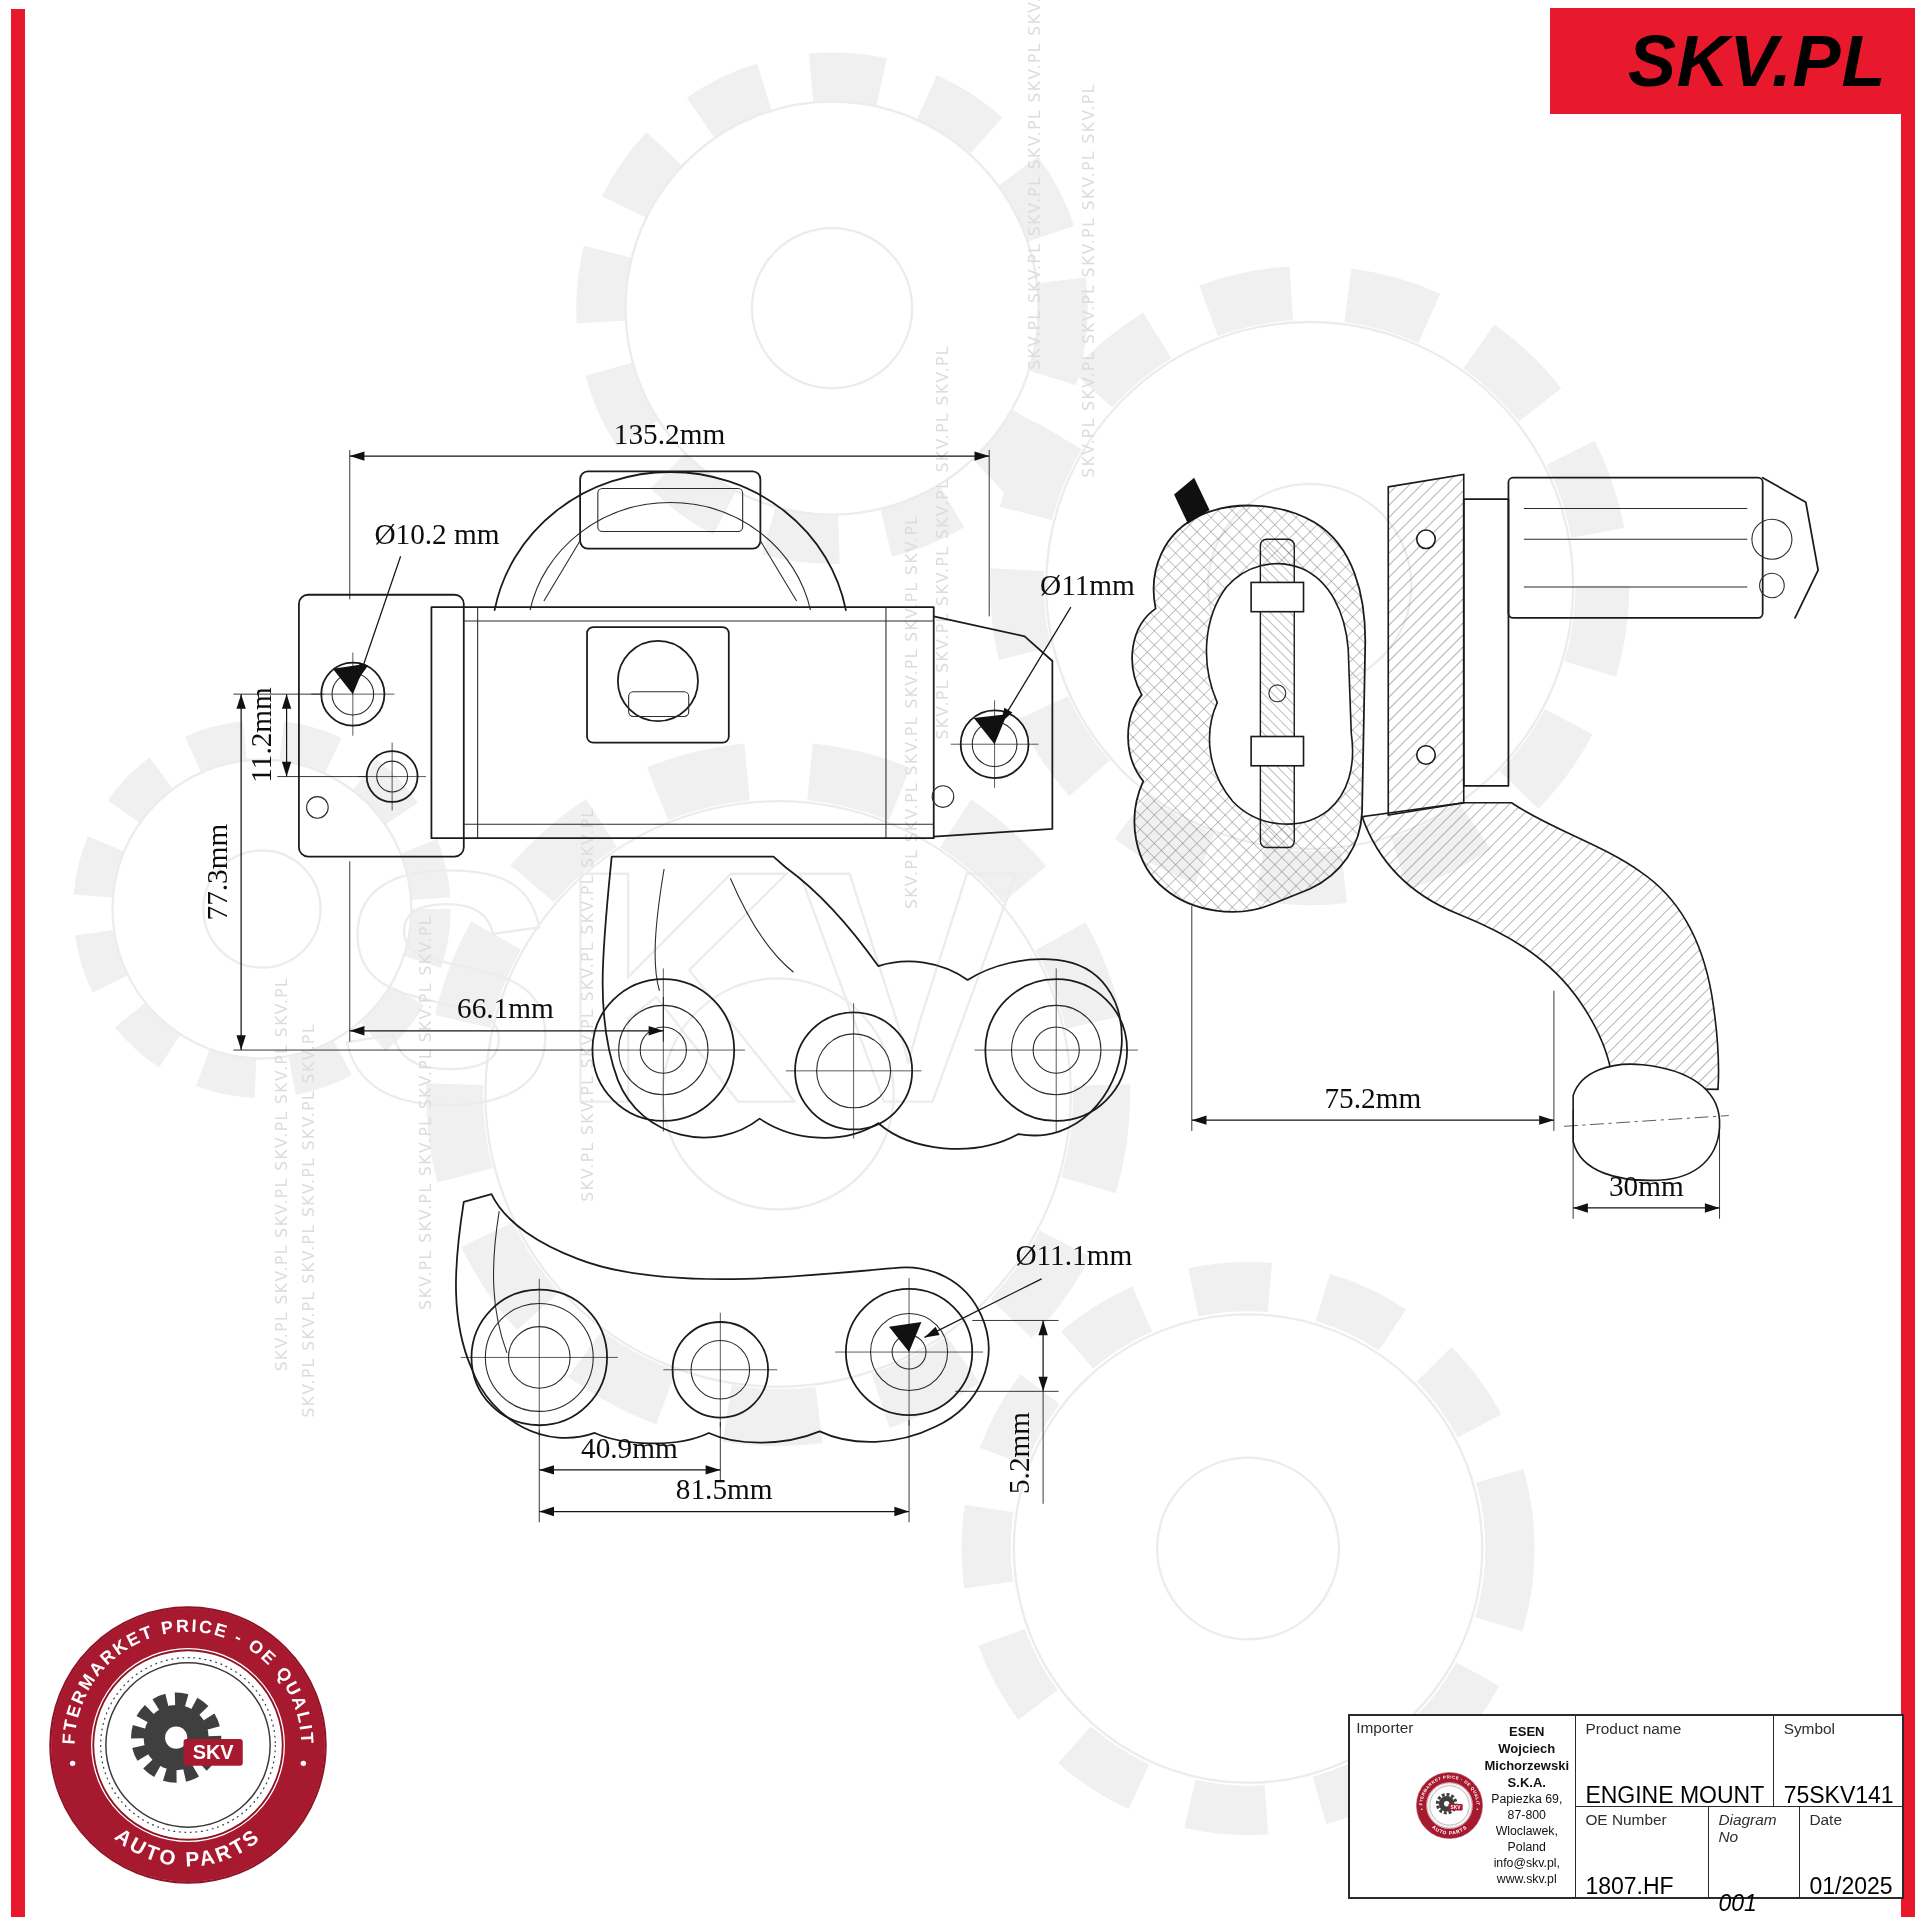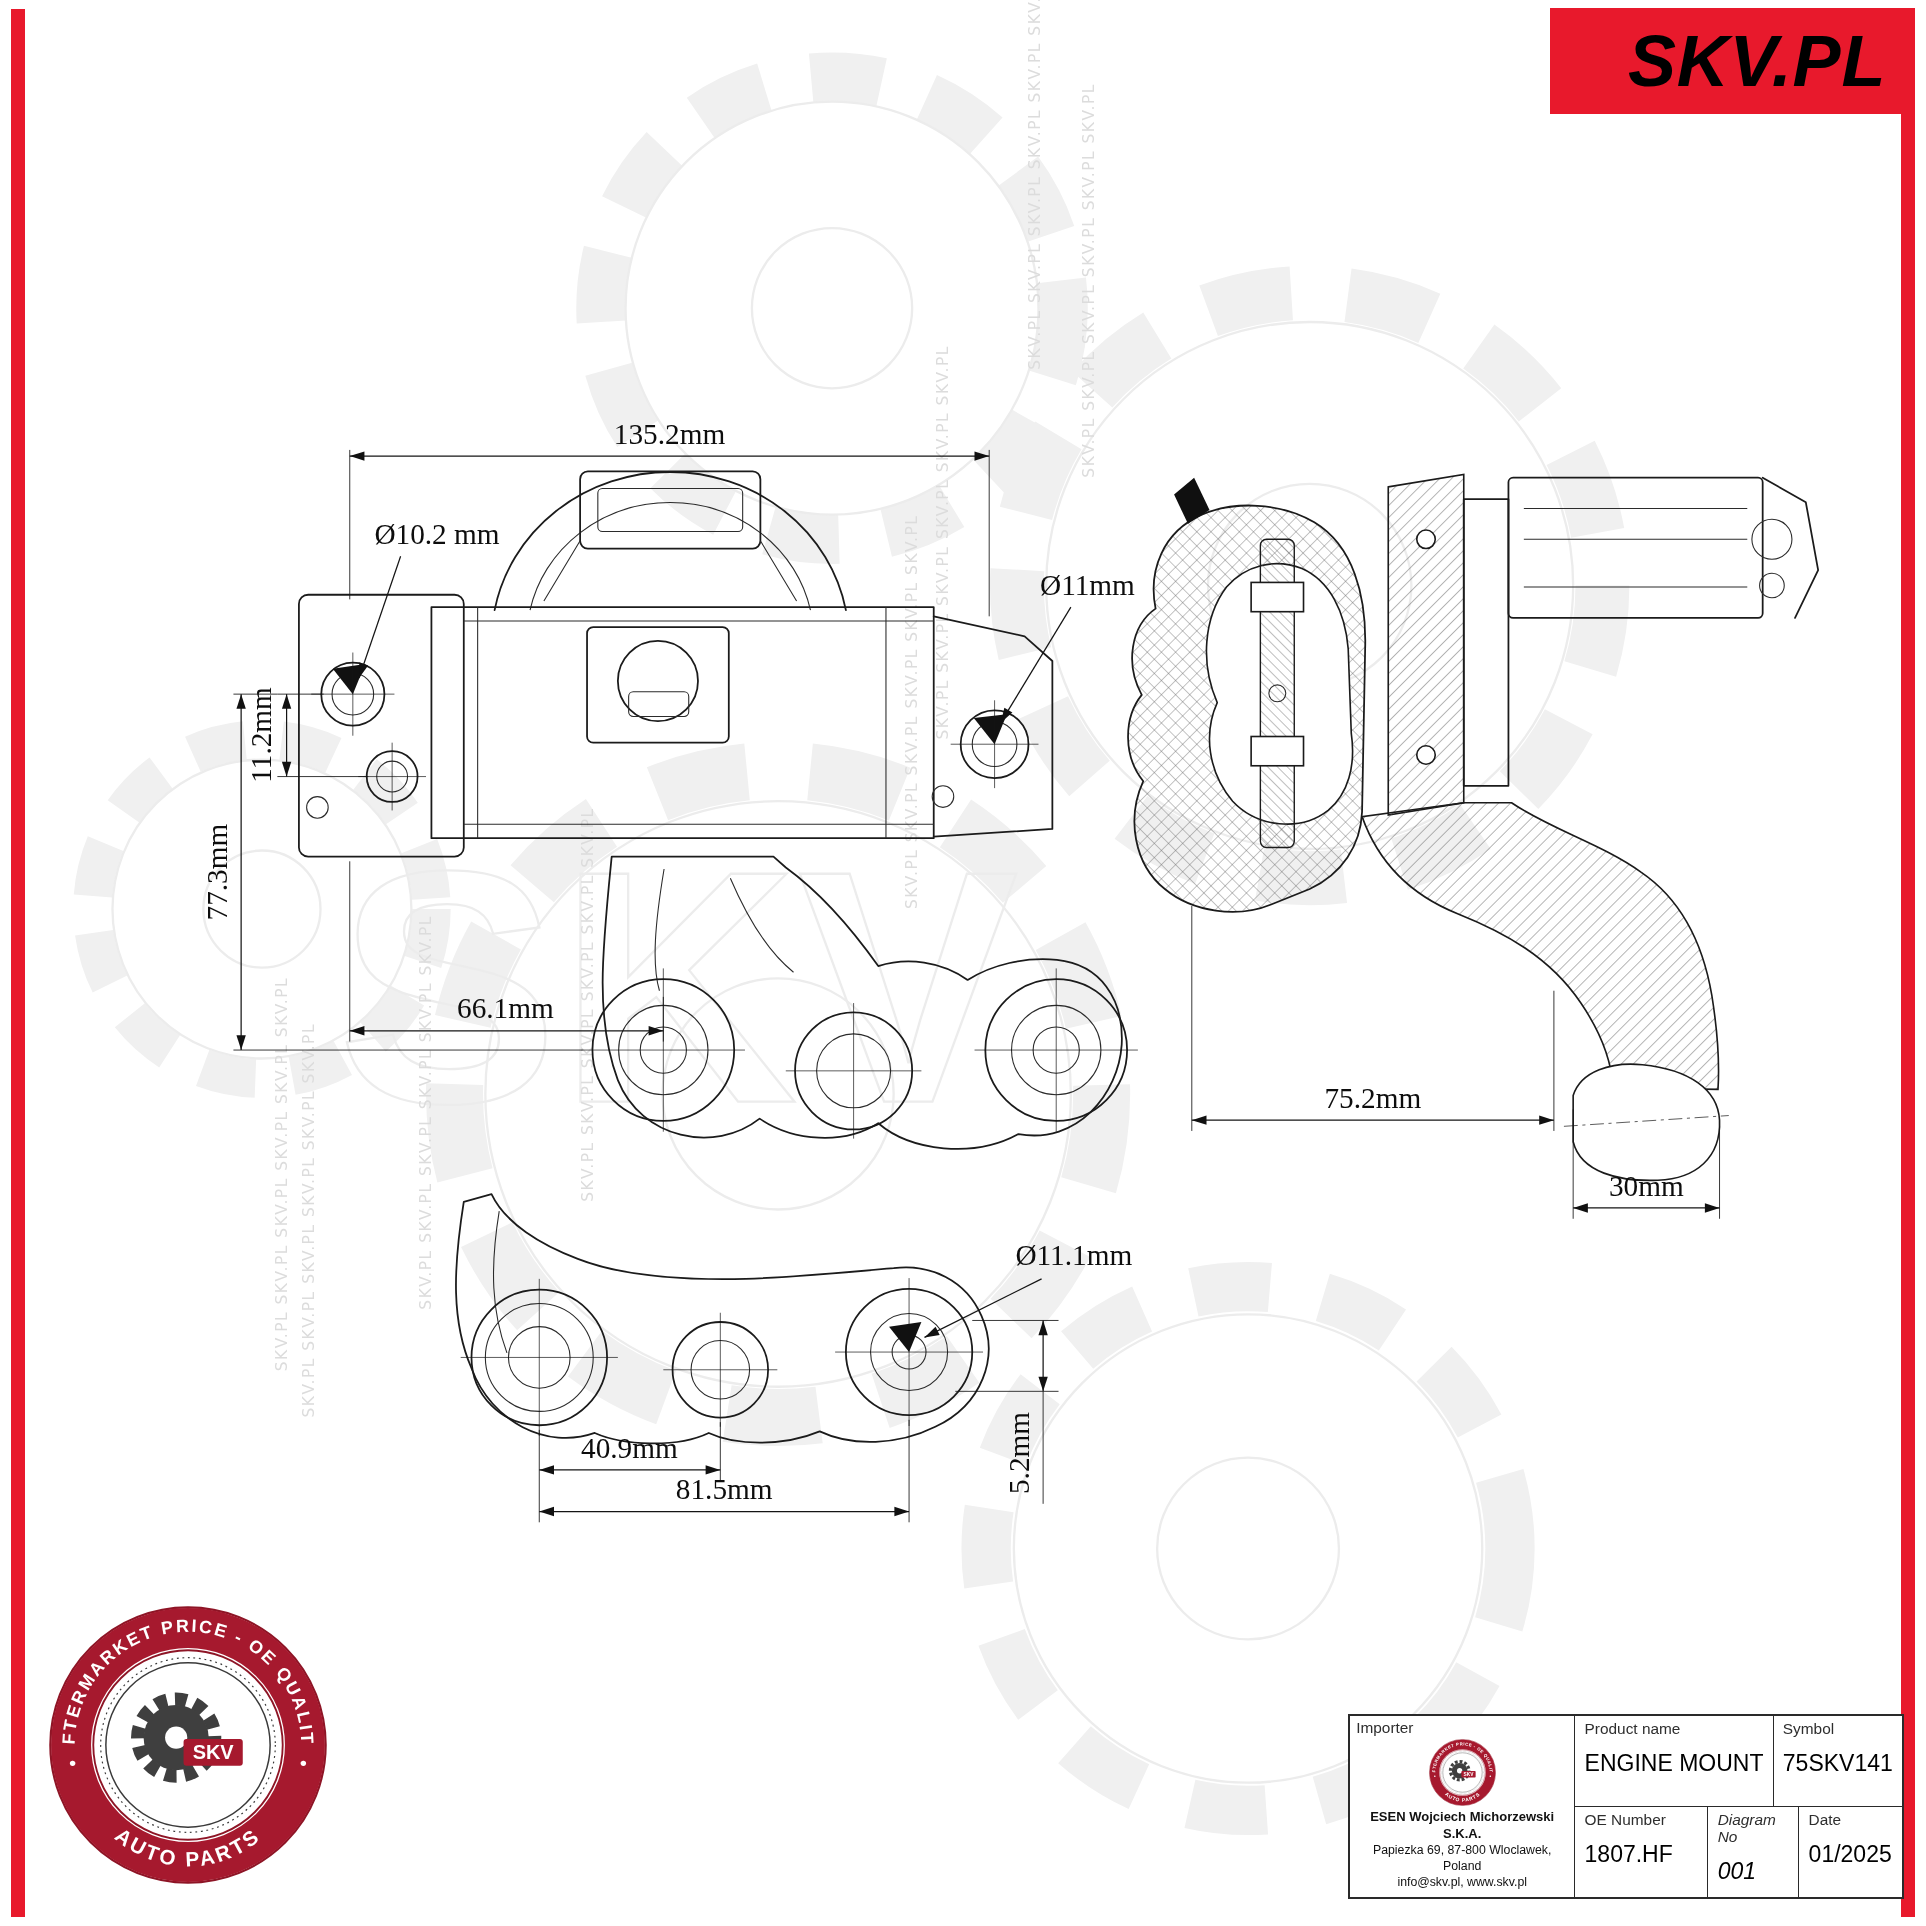--- a/index.html
+++ b/index.html
@@ -53,31 +53,31 @@
   .st-skv{font:bold 27px "Liberation Sans",sans-serif;fill:#fff;text-anchor:middle;}
   .stamp-big{position:absolute;left:40px;top:1597px;width:296px;height:296px;}
 
   
   .titleblock{
     position:absolute;left:1348px;top:1714px;width:556px;height:185px;
     display:flex;border:2.3px solid #2a2a2a;box-sizing:border-box;background:#fff;
   }
   .tb-importer{
     width:228px;border-right:1.5px solid #2a2a2a;box-sizing:border-box;
-    display:flex;flex-direction:column;align-items:center;padding:3.9px 6.2px 4.6px 6.2px;
+    display:flex;flex-direction:row;align-items:center;padding:3.9px 6.2px 4.6px 6.2px;
   }
   .tb-label{font-size:15.4px;color:#2e2e2e;align-self:flex-start;line-height:1.1;}
   .stamp-mini{width:71px;height:71px;margin:0 0 1.5px 0;flex:0 0 auto;}
   .tb-company{text-align:center;line-height:1.3;}
   .tb-company .name{font-size:13px;font-weight:bold;}
   .tb-company .addr,.tb-company .contact{font-size:12.3px;}
   .tb-right{flex:1;display:flex;flex-direction:column;}
   .tb-row{display:flex;flex:1;min-height:0;}
   .tb-row.top{border-bottom:1.5px solid #2a2a2a;}
-  .tb-cell{padding:4.6px 9.2px;box-sizing:border-box;display:flex;flex-direction:column;}
+  .tb-cell{padding:4.6px 9.2px;box-sizing:border-box;display:flex;flex-direction:column;gap:32px;}
   .tb-cell + .tb-cell{border-left:1.5px solid #2a2a2a;}
   .tb-cell .val{font-size:23px;color:#000000;margin-top:12.3px;white-space:nowrap;}
   .c-product{flex:2.05;}
   .c-symbol{flex:1;}
   .c-oe{flex:1.35;}
   .c-diagram{flex:0.85;font-style:italic;}
   .c-date{flex:1;}
 </style>
 </head>
 <body>

